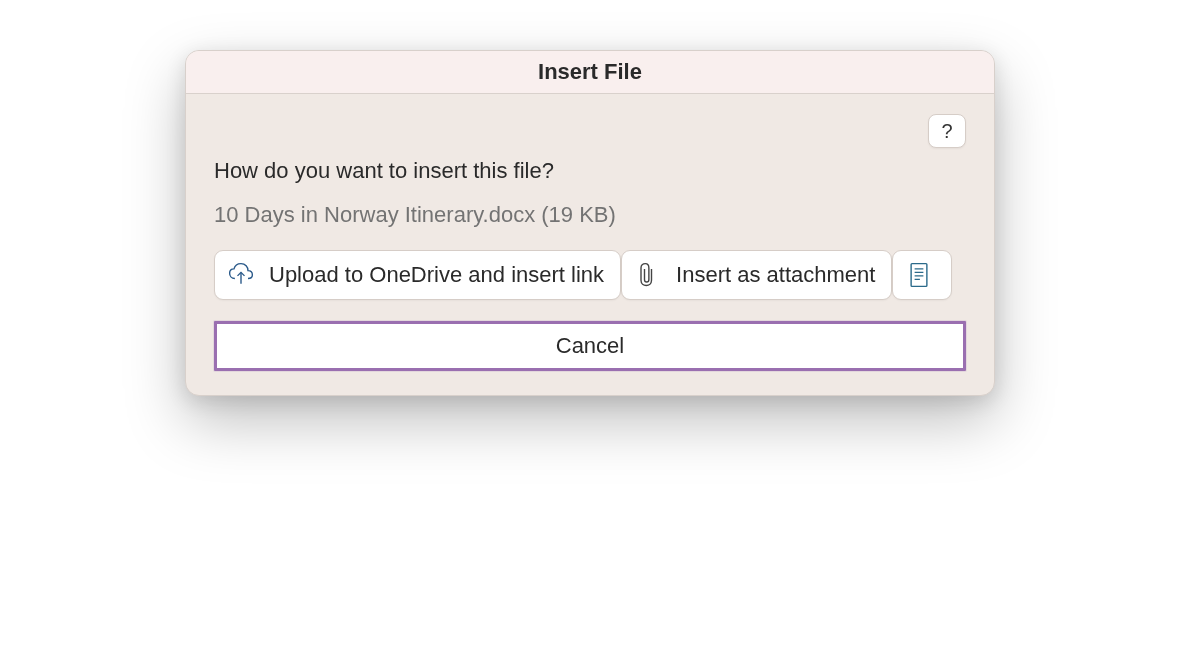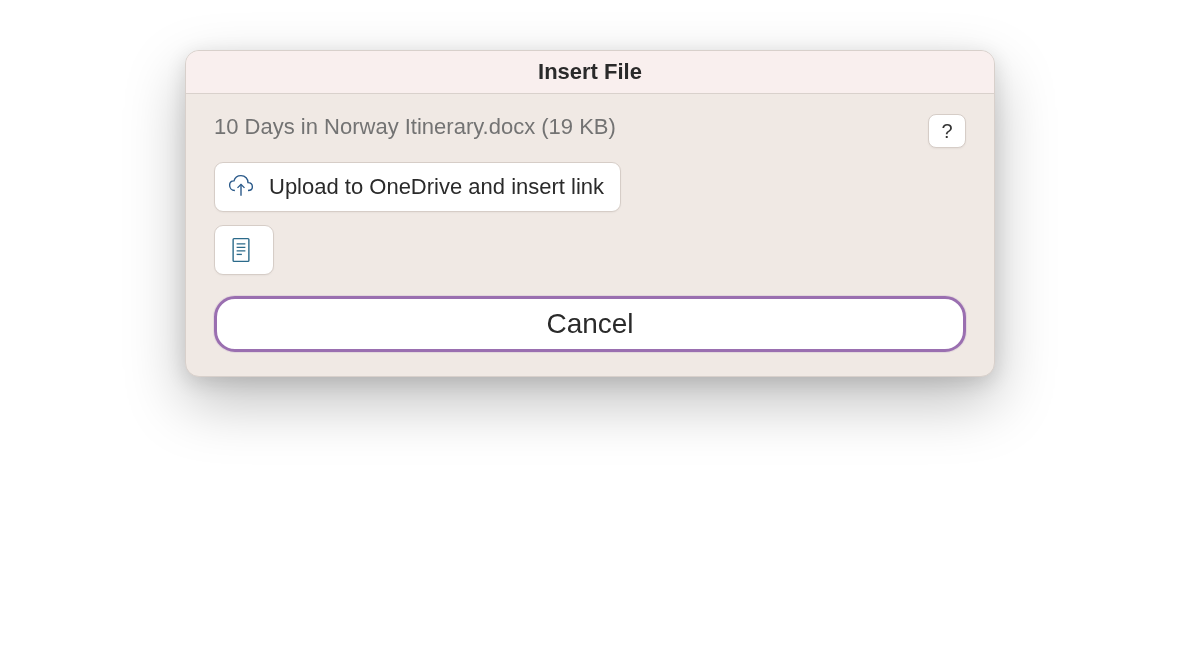--- a/index.html
+++ b/index.html
@@ -102,68 +102,77 @@
       flex-shrink: 0;
     }
     
     .option-icon svg {
       width: 28px;
       height: 28px;
     }
     
     .options-container {
       display: flex;
-      flex-direction: column;
+      flex-direction: row;
       align-items: flex-start;
     }
     
     .cancel-button {
       display: block;
       width: 100%;
       background: #ffffff;
       border: 3px solid #9a6fb0;
-      border-radius: 21px;
+      border-radius: 1px;
       padding: 9px 0;
       text-align: center;
-      font-size: 28px;
+      font-size: 22px;
       color: #2a2a2a;
       cursor: pointer;
       margin-top: 8px;
       box-shadow: 0 0 0 1px rgba(154,111,176,0.15);
     }
   </style>
 </head>
 <body>
 
 <div class="dialog">
   <div class="dialog-header">
     <div class="dialog-title">Insert File</div>
   </div>
 
   <div class="dialog-body">
     <button class="help-button">
       <span>?</span>
     </button>
 
+    <div class="prompt-text">How do you want to insert this file?</div>
 
     <div class="filename-text">10 Days in Norway Itinerary.docx (19 KB)</div>
 
     <div class="options-container">
 
       <button class="option-button">
         <span class="option-icon">
           <svg viewBox="0 0 32 32" fill="none" stroke="#2b5a8a" stroke-width="1.6">
             <path d="M 9 20 C 5 20 3 17 3 14 C 3 11 5 9 8 9 C 9 5 12 3 16 3 C 21 3 24 7 24 11 C 27 11 29 13 29 16 C 29 19 27 20 24 20"></path>
             <line x1="16" y1="26" x2="16" y2="13"></line>
             <polyline points="12,17 16,13 20,17"></polyline>
           </svg>
         </span>
         <span>Upload to OneDrive and insert link</span>
       </button>
 
+      <button class="option-button">
+        <span class="option-icon">
+          <svg viewBox="0 0 32 32" fill="none" stroke="#444" stroke-width="1.6">
+            <path d="M 20 9 L 20 22 C 20 26 17 28 14 28 C 11 28 8 26 8 22 L 8 8 C 8 5 10 3 13 3 C 16 3 17 5 17 8 L 17 21 C 17 23 16 24 14.5 24 C 13 24 12 23 12 21 L 12 9"></path>
+          </svg>
+        </span>
+        <span>Insert as attachment</span>
+      </button>
 
       <button class="option-button">
         <span class="option-icon">
           <svg viewBox="0 0 32 32" fill="none" stroke="#2b6a8a" stroke-width="1.6">
             <rect x="7" y="3" width="18" height="26" rx="1"></rect>
             <line x1="11" y1="9" x2="21" y2="9"></line>
             <line x1="11" y1="13" x2="21" y2="13"></line>
             <line x1="11" y1="17" x2="21" y2="17"></line>
             <line x1="11" y1="21" x2="17" y2="21"></line>
           </svg>

